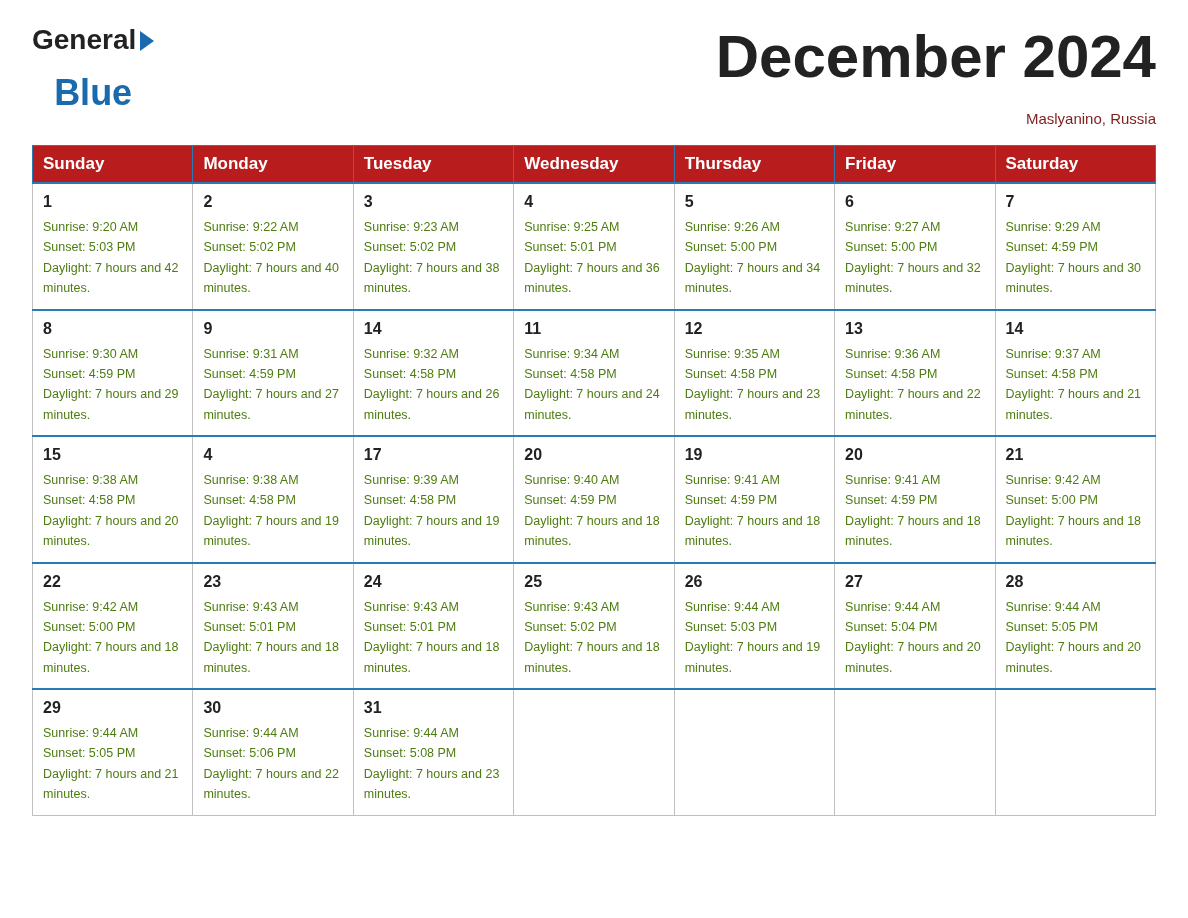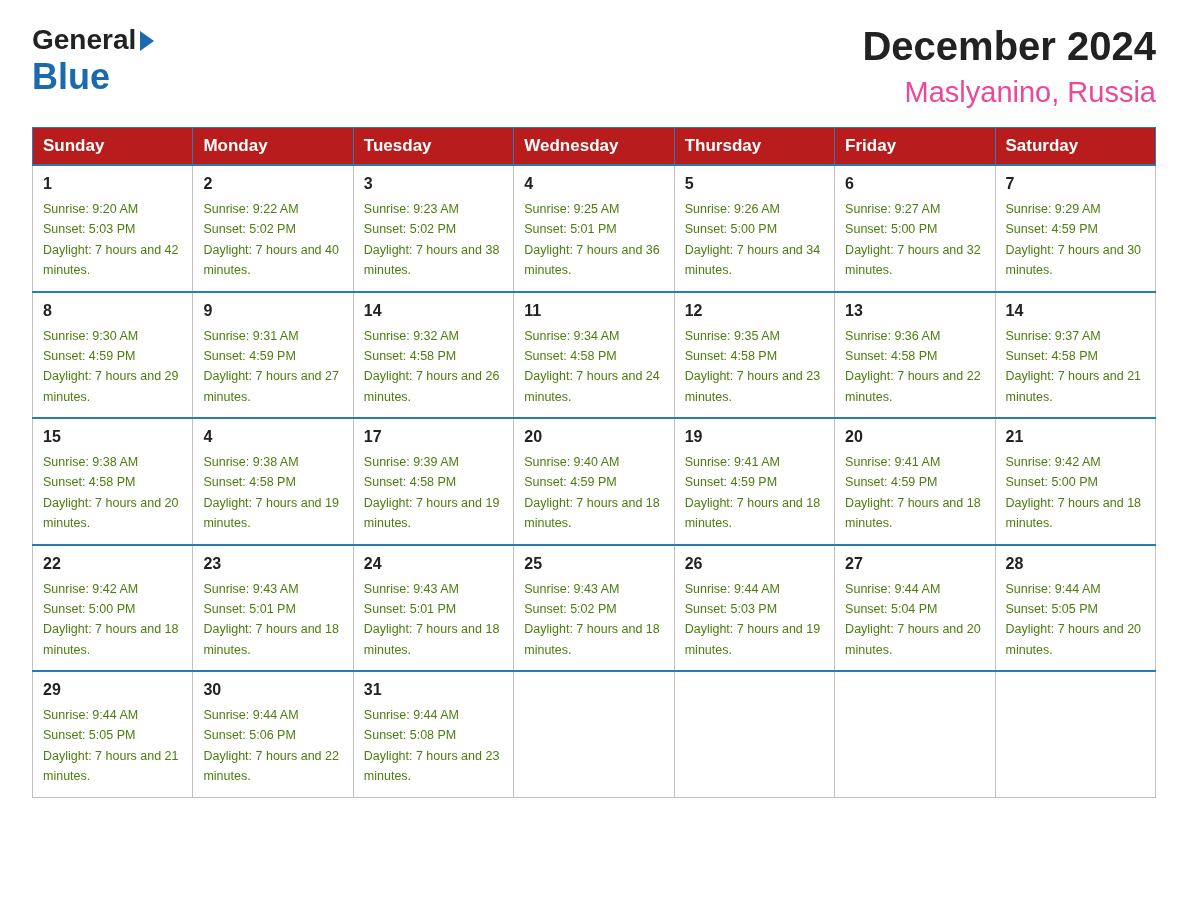--- a/index.html
+++ b/index.html
@@ -13,21 +13,22 @@
     }
     .header-area {
       display: flex;
       justify-content: space-between;
       align-items: flex-start;
       margin-bottom: 18px;
     }
     .logo {
       display: flex;
       flex-direction: column;
-      align-items: flex-start;
+      align-items: center;
+      gap: 16px;
     }
     .logo-text {
       font-size: 28px;
       font-weight: bold;
       color: #222;
       display: flex;
       align-items: center;
       gap: 2px;
     }
     .logo-general { color: #222; }
@@ -43,30 +44,30 @@
     }
     .logo-blue {
       color: #1a6aad;
       font-size: 36px;
       font-weight: bold;
     }
     .title-area {
       text-align: right;
     }
     .month-title {
-      font-size: 40px;
+      font-size: 60px;
       font-weight: bold;
       color: #222;
       line-height: 1.1;
       margin-left: 21px;
     }
     .location-title {
-      font-size: 29px;
-      color: #ec4899;
-      margin-top: 8px;
+      font-size: 15px;
+      color: #7f1d1d;
+      margin-top: 20px;
     }
     .calendar-table {
       width: 100%;
       border-collapse: collapse;
       border: 1px solid #b0b0b0;
     }
     .calendar-table th {
       background-color: #b91c1c;
       color: #fff;
       font-size: 17px;

